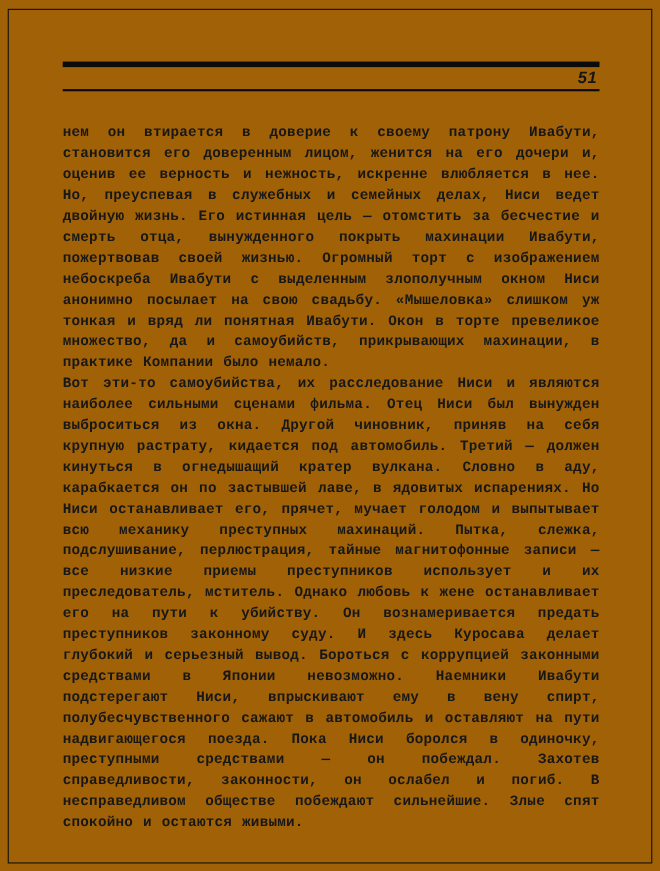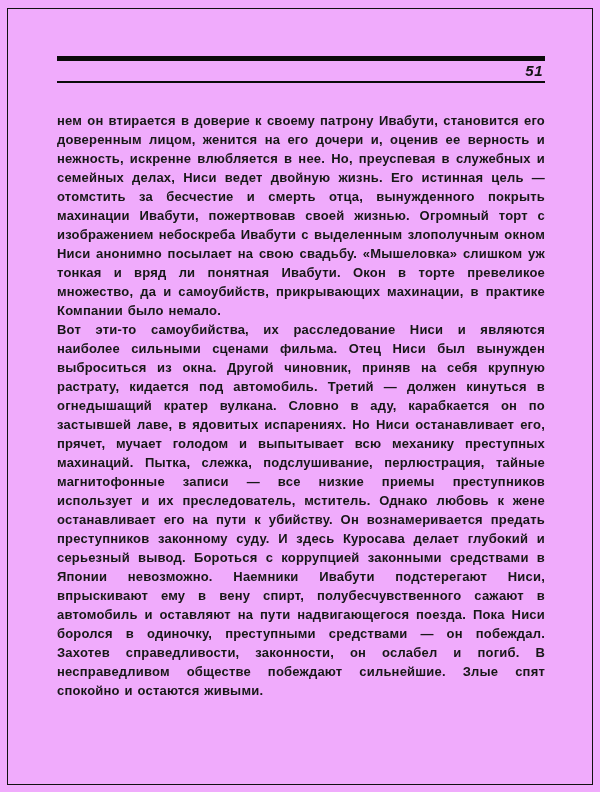--- a/index.html
+++ b/index.html
@@ -5,21 +5,21 @@
   html, body {
     margin: 0;
     padding: 0;
     background: #e9e9e7;
     font-family: "Liberation Sans", sans-serif;
   }
   .page {
     position: relative;
     width: 600px;
     height: 792px;
-    background: #f0abfc;
+    background: #a16207;
     overflow: hidden;
     margin: 0 auto;
   }
   .frame {
     position: absolute;
     left: 7px;
     top: 8px;
     right: 7px;
     bottom: 7px;
     border: 1.5px solid #111;
@@ -62,20 +62,21 @@
     font-size: 13px;
     line-height: 19px;
     font-weight: 700;
     text-align: justify;
     letter-spacing: 0.2px;
     word-spacing: 1px;
   }
   .body-text p {
     margin: 0;
     padding: 0;
+    font-family: Liberation Mono, monospace;
   }
 </style>
 </head>
 <body>
 
 <div class="page">
   <div class="frame"></div>
   <div class="thick-rule"></div>
   <div class="page-number">51</div>
   <div class="thin-rule"></div>

